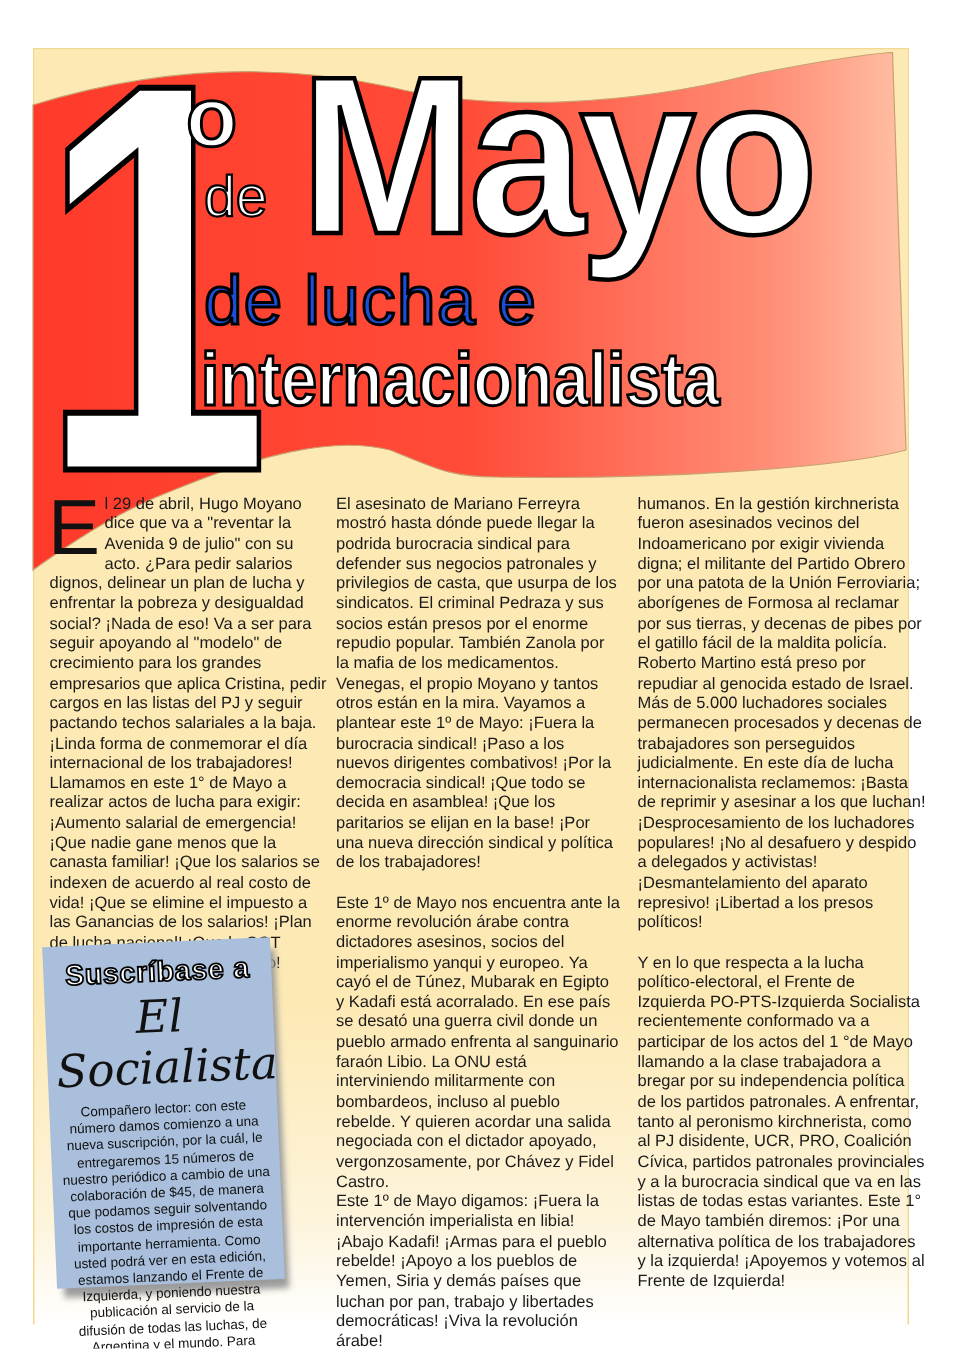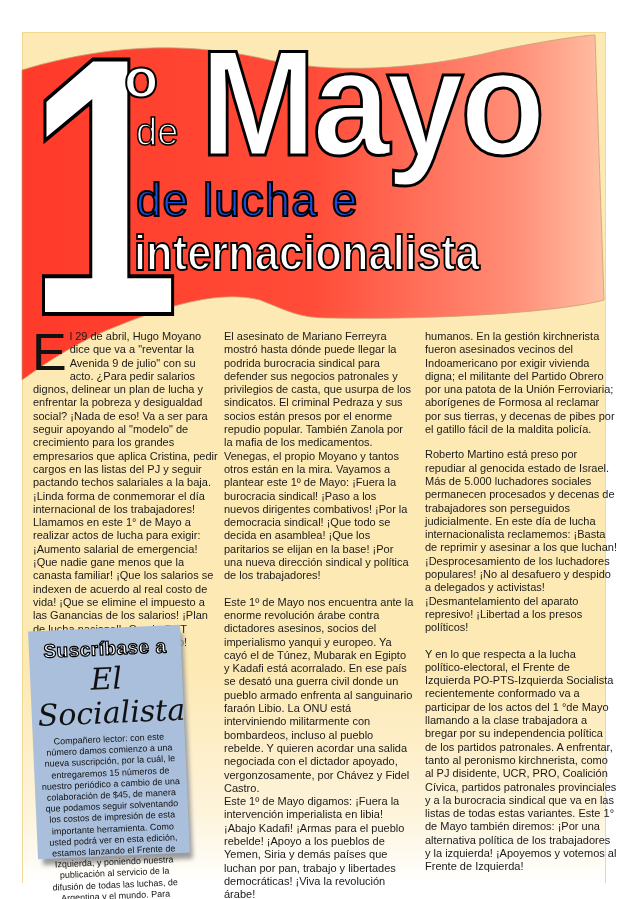--- a/index.html
+++ b/index.html
@@ -68,21 +68,21 @@
 </div>
 
 <div class="col c2">
   <p>El asesinato de Mariano Ferreyra mostró hasta dónde puede llegar la podrida burocracia sindical para defender sus negocios patronales y privilegios de casta, que usurpa de los sindicatos. El criminal Pedraza y sus socios están presos por el enorme repudio popular. También Zanola por la mafia de los medicamentos. Venegas, el propio Moyano y tantos otros están en la mira. Vayamos a plantear este 1º de Mayo: ¡Fuera la burocracia sindical! ¡Paso a los nuevos dirigentes combativos! ¡Por la democracia sindical! ¡Que todo se decida en asamblea! ¡Que los paritarios se elijan en la base! ¡Por una nueva dirección sindical y política de los trabajadores!</p>
   <p style="margin-bottom:0">Este 1º de Mayo nos encuentra ante la enorme revolución árabe contra dictadores asesinos, socios del imperialismo yanqui y europeo. Ya cayó el de Túnez, Mubarak en Egipto y Kadafi está acorralado. En ese país se desató una guerra civil donde un pueblo armado enfrenta al sanguinario faraón Libio. La ONU está interviniendo militarmente con bombardeos, incluso al pueblo rebelde. Y quieren acordar una salida negociada con el dictador apoyado, vergonzosamente, por Chávez y Fidel Castro.</p>
   <p>Este 1º de Mayo digamos: ¡Fuera la intervención imperialista en libia! ¡Abajo Kadafi! ¡Armas para el pueblo rebelde! ¡Apoyo a los pueblos de Yemen, Siria y demás países que luchan por pan, trabajo y libertades democráticas! ¡Viva la revolución árabe!</p>
 
 </div>
 
 <div class="col c3">
-  <p style="margin-bottom:12px">humanos. En la gestión kirchnerista fueron asesinados vecinos del Indoamericano por exigir vivienda digna; el militante del Partido Obrero por una patota de la Unión Ferroviaria; aborígenes de Formosa al reclamar por sus tierras, y decenas de pibes por el gatillo fácil de la maldita policía.</p>
+  <p style="margin-bottom:0">humanos. En la gestión kirchnerista fueron asesinados vecinos del Indoamericano por exigir vivienda digna; el militante del Partido Obrero por una patota de la Unión Ferroviaria; aborígenes de Formosa al reclamar por sus tierras, y decenas de pibes por el gatillo fácil de la maldita policía.</p>
   <p>Roberto Martino está preso por repudiar al genocida estado de Israel. Más de 5.000 luchadores sociales permanecen procesados y decenas de trabajadores son perseguidos judicialmente. En este día de lucha internacionalista reclamemos: ¡Basta de reprimir y asesinar a los que luchan! ¡Desprocesamiento de los luchadores populares! ¡No al desafuero y despido a delegados y activistas! ¡Desmantelamiento del aparato represivo! ¡Libertad a los presos políticos!</p>
   <p>Y en lo que respecta a la lucha político-electoral, el Frente de Izquierda PO-PTS-Izquierda Socialista recientemente conformado va a participar de los actos del 1 °de Mayo llamando a la clase trabajadora a bregar por su independencia política de los partidos patronales. A enfrentar, tanto al peronismo kirchnerista, como al PJ disidente, UCR, PRO, Coalición Cívica, partidos patronales provinciales y a la burocracia sindical que va en las listas de todas estas variantes. Este 1° de Mayo también diremos: ¡Por una alternativa política de los trabajadores y la izquierda! ¡Apoyemos y votemos al Frente de Izquierda!</p>
 </div>
 
 <div class="subbox-shadow"></div>
 <div class="subbox">
   <div class="sb-title">Suscríbase a</div>
   <div class="sb-name">El Socialista</div>
   <div class="sb-body">Compañero lector: con este número damos comienzo a una nueva suscripción, por la cuál, le entregaremos 15 números de nuestro periódico a cambio de una colaboración de $45, de manera que podamos seguir solventando los costos de impresión de esta importante herramienta. Como usted podrá ver en esta edición, estamos lanzando el Frente de Izquierda, y poniendo nuestra publicación al servicio de la difusión de todas las luchas, de Argentina y el mundo. Para continuar con ello es que lo invitamos a que se suscriba. Desde ya, muchas gracias.</div>
 </div>

